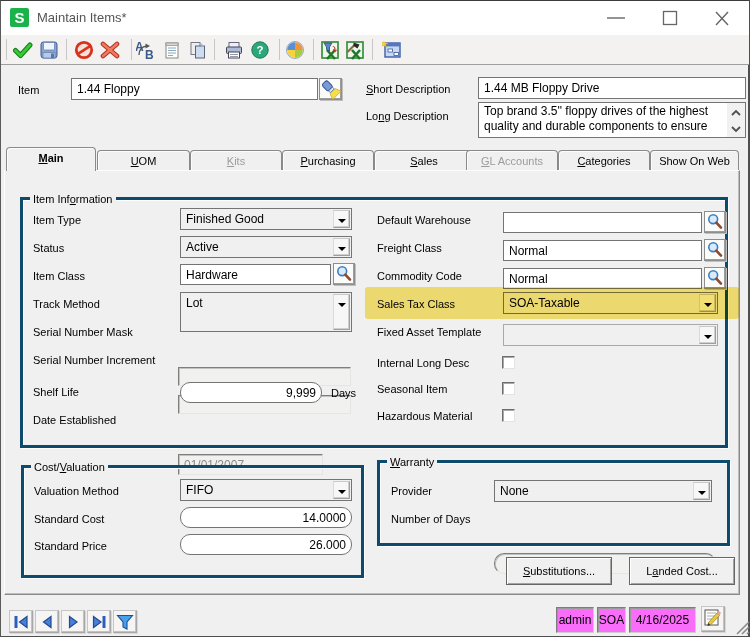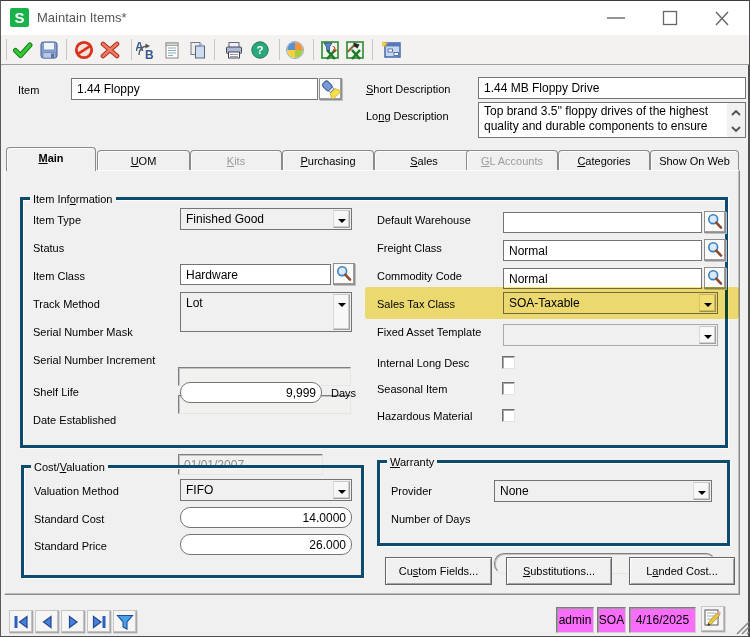--- a/index.html
+++ b/index.html
@@ -205,20 +205,24 @@
   <div class="grp" style="left:19px; top:196px; width:708px; height:251px">
       <span>Item Inf<u>o</u>rmation</span>
     </div>
 
   <div class="lbl" style="left:32px; top:213px">Item Type</div>
   <div class="combo" style="left:179px; top:207px; width:172px; height:22px">
       <span class="cv">Finished Good</span>
       <span class="arr"></span>
     </div>
   <div class="lbl" style="left:32px; top:241px">Status</div>
+  <div class="combo" style="left:179px; top:235px; width:172px; height:22px">
+      <span class="cv">Active</span>
+      <span class="arr"></span>
+    </div>
   <div class="lbl" style="left:32px; top:269px">Item Class</div>
   <div class="tbox" style="left:179px; top:263px; width:151px; height:21px">Hardware</div>
   <div class="lkbtn" style="left:332px; top:262px; width:22px; height:22px">
     <svg width="20" height="20" viewBox="0 0 20 20">
         <circle cx="8.2" cy="7.2" r="4.4" fill="#d9eafa" stroke="#3a7ec2" stroke-width="1.6"></circle>
         <line x1="11.3" y1="10.6" x2="16" y2="15.6" stroke="#8b4a30" stroke-width="2.6" stroke-linecap="round"></line>
       </svg>
   </div>
   <div class="lbl" style="left:32px; top:297px">Track Method</div>
   <div class="combo" style="left:179px; top:291px; width:172px; height:40px">
@@ -294,21 +298,20 @@
       <span><u>W</u>arranty</span>
     </div>
   <div class="lbl" style="left:390px; top:484px">Provider</div>
   <div class="combo" style="left:493px; top:479px; width:218px; height:22px">
       <span class="cv">None</span>
       <span class="arr"></span>
     </div>
   <div class="lbl" style="left:390px; top:512px">Number of Days</div>
   <div class="dbox rt" style="left:493px; top:508px; width:222px; height:21px">0</div>
 
-  <div class="pbtn" style="left:384px; top:556px; width:107px">Cu<u>s</u>tom Fields...</div>
   <div class="pbtn" style="left:505px; top:556px; width:106px"><u>S</u>ubstitutions...</div>
   <div class="pbtn" style="left:628px; top:556px; width:106px">L<u>a</u>nded Cost...</div>
 
   <div id="statusbar">
     <div class="navbtn" style="left:8px"><svg width="22" height="22" viewBox="0 0 22 22">
           <rect x="4.5" y="5" width="3" height="12" fill="#2a5fbb"></rect>
           <path d="M17 5.5 L9.5 11 L17 16.5 Z" fill="#4a7fd8" stroke="#1f4a94" stroke-width="1.2"></path>
         </svg></div>
     <div class="navbtn" style="left:34px"><svg width="22" height="22" viewBox="0 0 22 22">
           <path d="M15 5.5 L7.5 11 L15 16.5 Z" fill="#4a7fd8" stroke="#1f4a94" stroke-width="1.2"></path>

